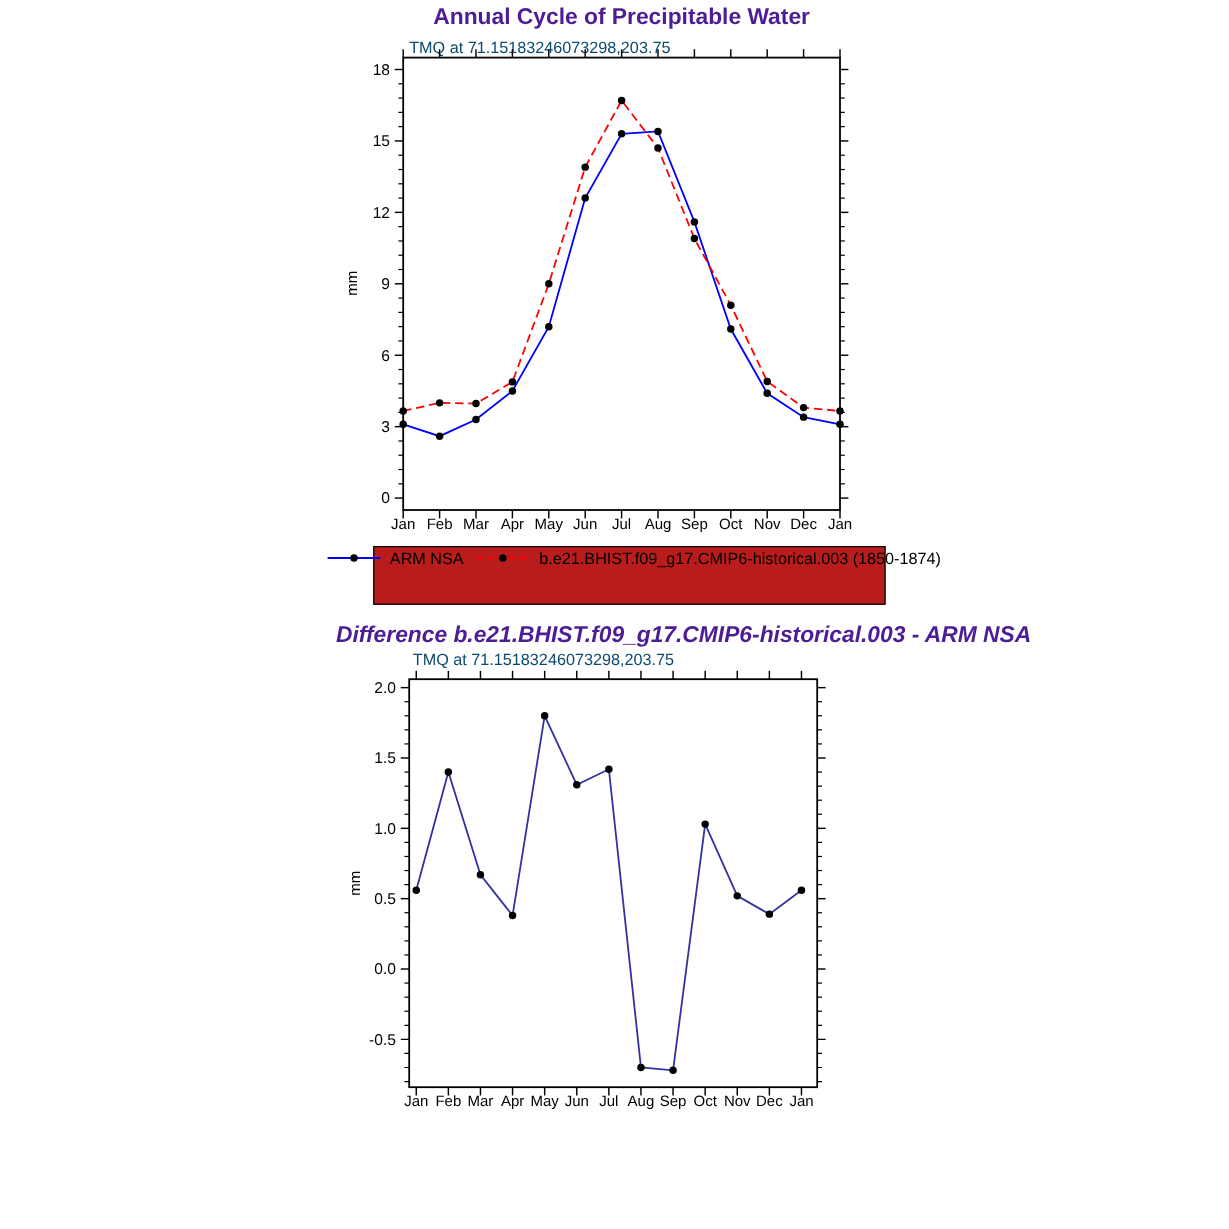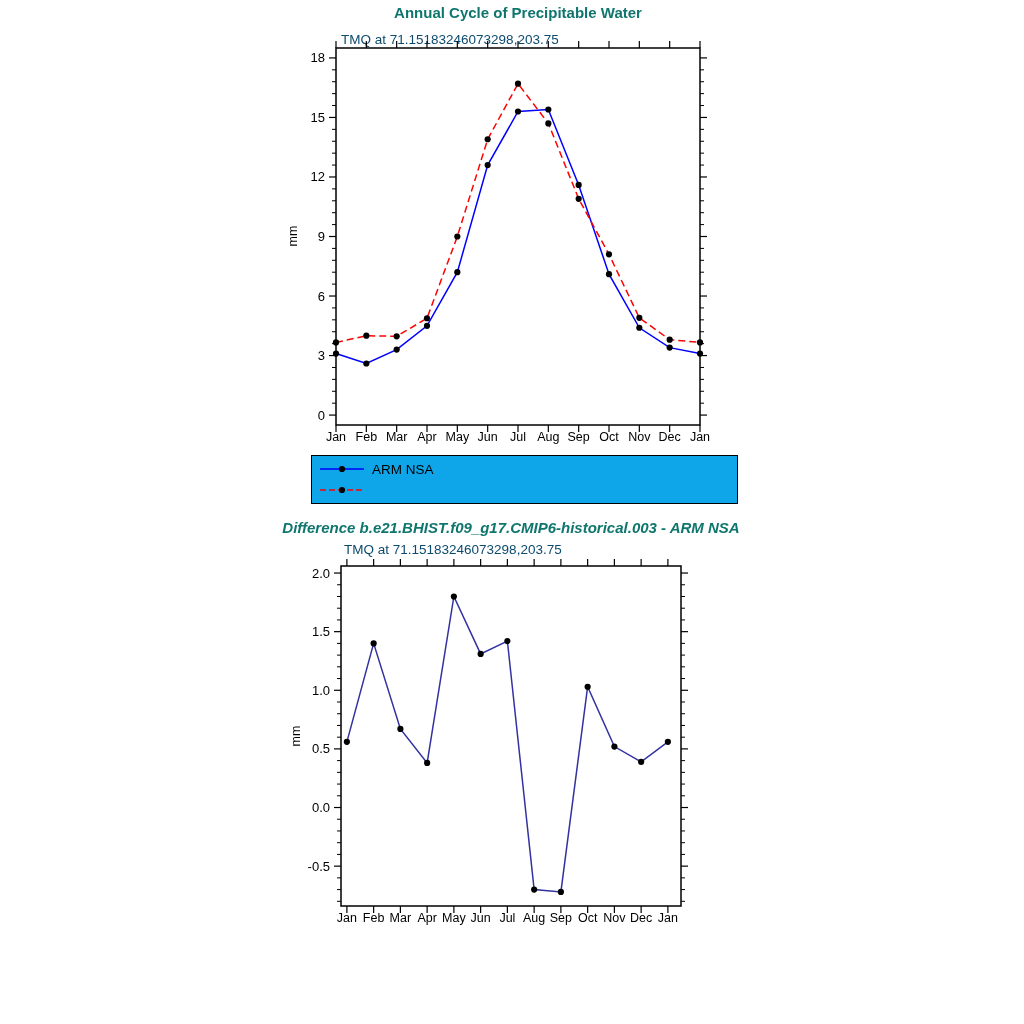--- a/index.html
+++ b/index.html
@@ -8,22 +8,22 @@
     background: #ffffff;
     width: 1024px;
     height: 1024px;
     font-family: "Liberation Sans", sans-serif;
     position: relative;
     overflow: hidden;
   }
   .abs { position: absolute; }
   .chart-title {
     font-weight: bold;
-    font-size: 15px;
-    color: #0f766e;
+    font-size: 19px;
+    color: #4c1d95;
     text-align: center;
     white-space: nowrap;
   }
   .chart-subtitle {
     font-size: 13.5px;
     color: #0c4a6e;
     white-space: nowrap;
   }
   .ylabel {
     font-size: 12.5px;
@@ -37,25 +37,25 @@
   #top-ylabel   { left: 283px; top: 229px; }
   #bottom-title    { left: 280px; top: 519px; width: 462px; font-style: italic; }
   #bottom-subtitle { left: 344px; top: 542px; }
   #bottom-ylabel   { left: 286px; top: 729px; }
   #chart-canvas { left: 0; top: 0; }
   #legend {
     left: 311px; top: 455px;
     width: 427px; height: 49px;
     border: 1px solid #000;
     display: flex;
-    flex-direction: column;
+    flex-direction: row;
     justify-content: center;
     gap: 3px;
     box-sizing: border-box;
-    background: #0ea5e9;
+    background: #b91c1c;
   }
   .legend-row {
     display: flex;
     align-items: center;
     gap: 6px;
     padding-left: 6px;
     height: 18px;
   }
   .legend-label {
     font-size: 13.5px;
@@ -350,20 +350,21 @@
           <line x1="2" x2="46" y1="7" y2="7" stroke="#0000ff" stroke-width="1.5"></line>
           <circle cx="24" cy="7" r="3.1" fill="#000000"></circle>
         </svg>
       <span class="legend-label">ARM NSA</span>
     </div>
     <div class="legend-row">
       <svg id="swatch-1" width="48" height="14">
           <line x1="2" x2="46" y1="7" y2="7" stroke="#ff0000" stroke-width="1.5" stroke-dasharray="6,3"></line>
           <circle cx="24" cy="7" r="3.1" fill="#000000"></circle>
         </svg>
+      <span class="legend-label">b.e21.BHIST.f09_g17.CMIP6-historical.003 (1850-1874)</span>
     </div>
   </div>
 
   <div id="bottom-title" class="abs chart-title">Difference b.e21.BHIST.f09_g17.CMIP6-historical.003 - ARM NSA</div>
 
   <div id="bottom-subtitle" class="abs chart-subtitle">TMQ at 71.15183246073298,203.75</div>
 
   <div id="bottom-ylabel" class="abs ylabel">mm</div>
 
 </div>

